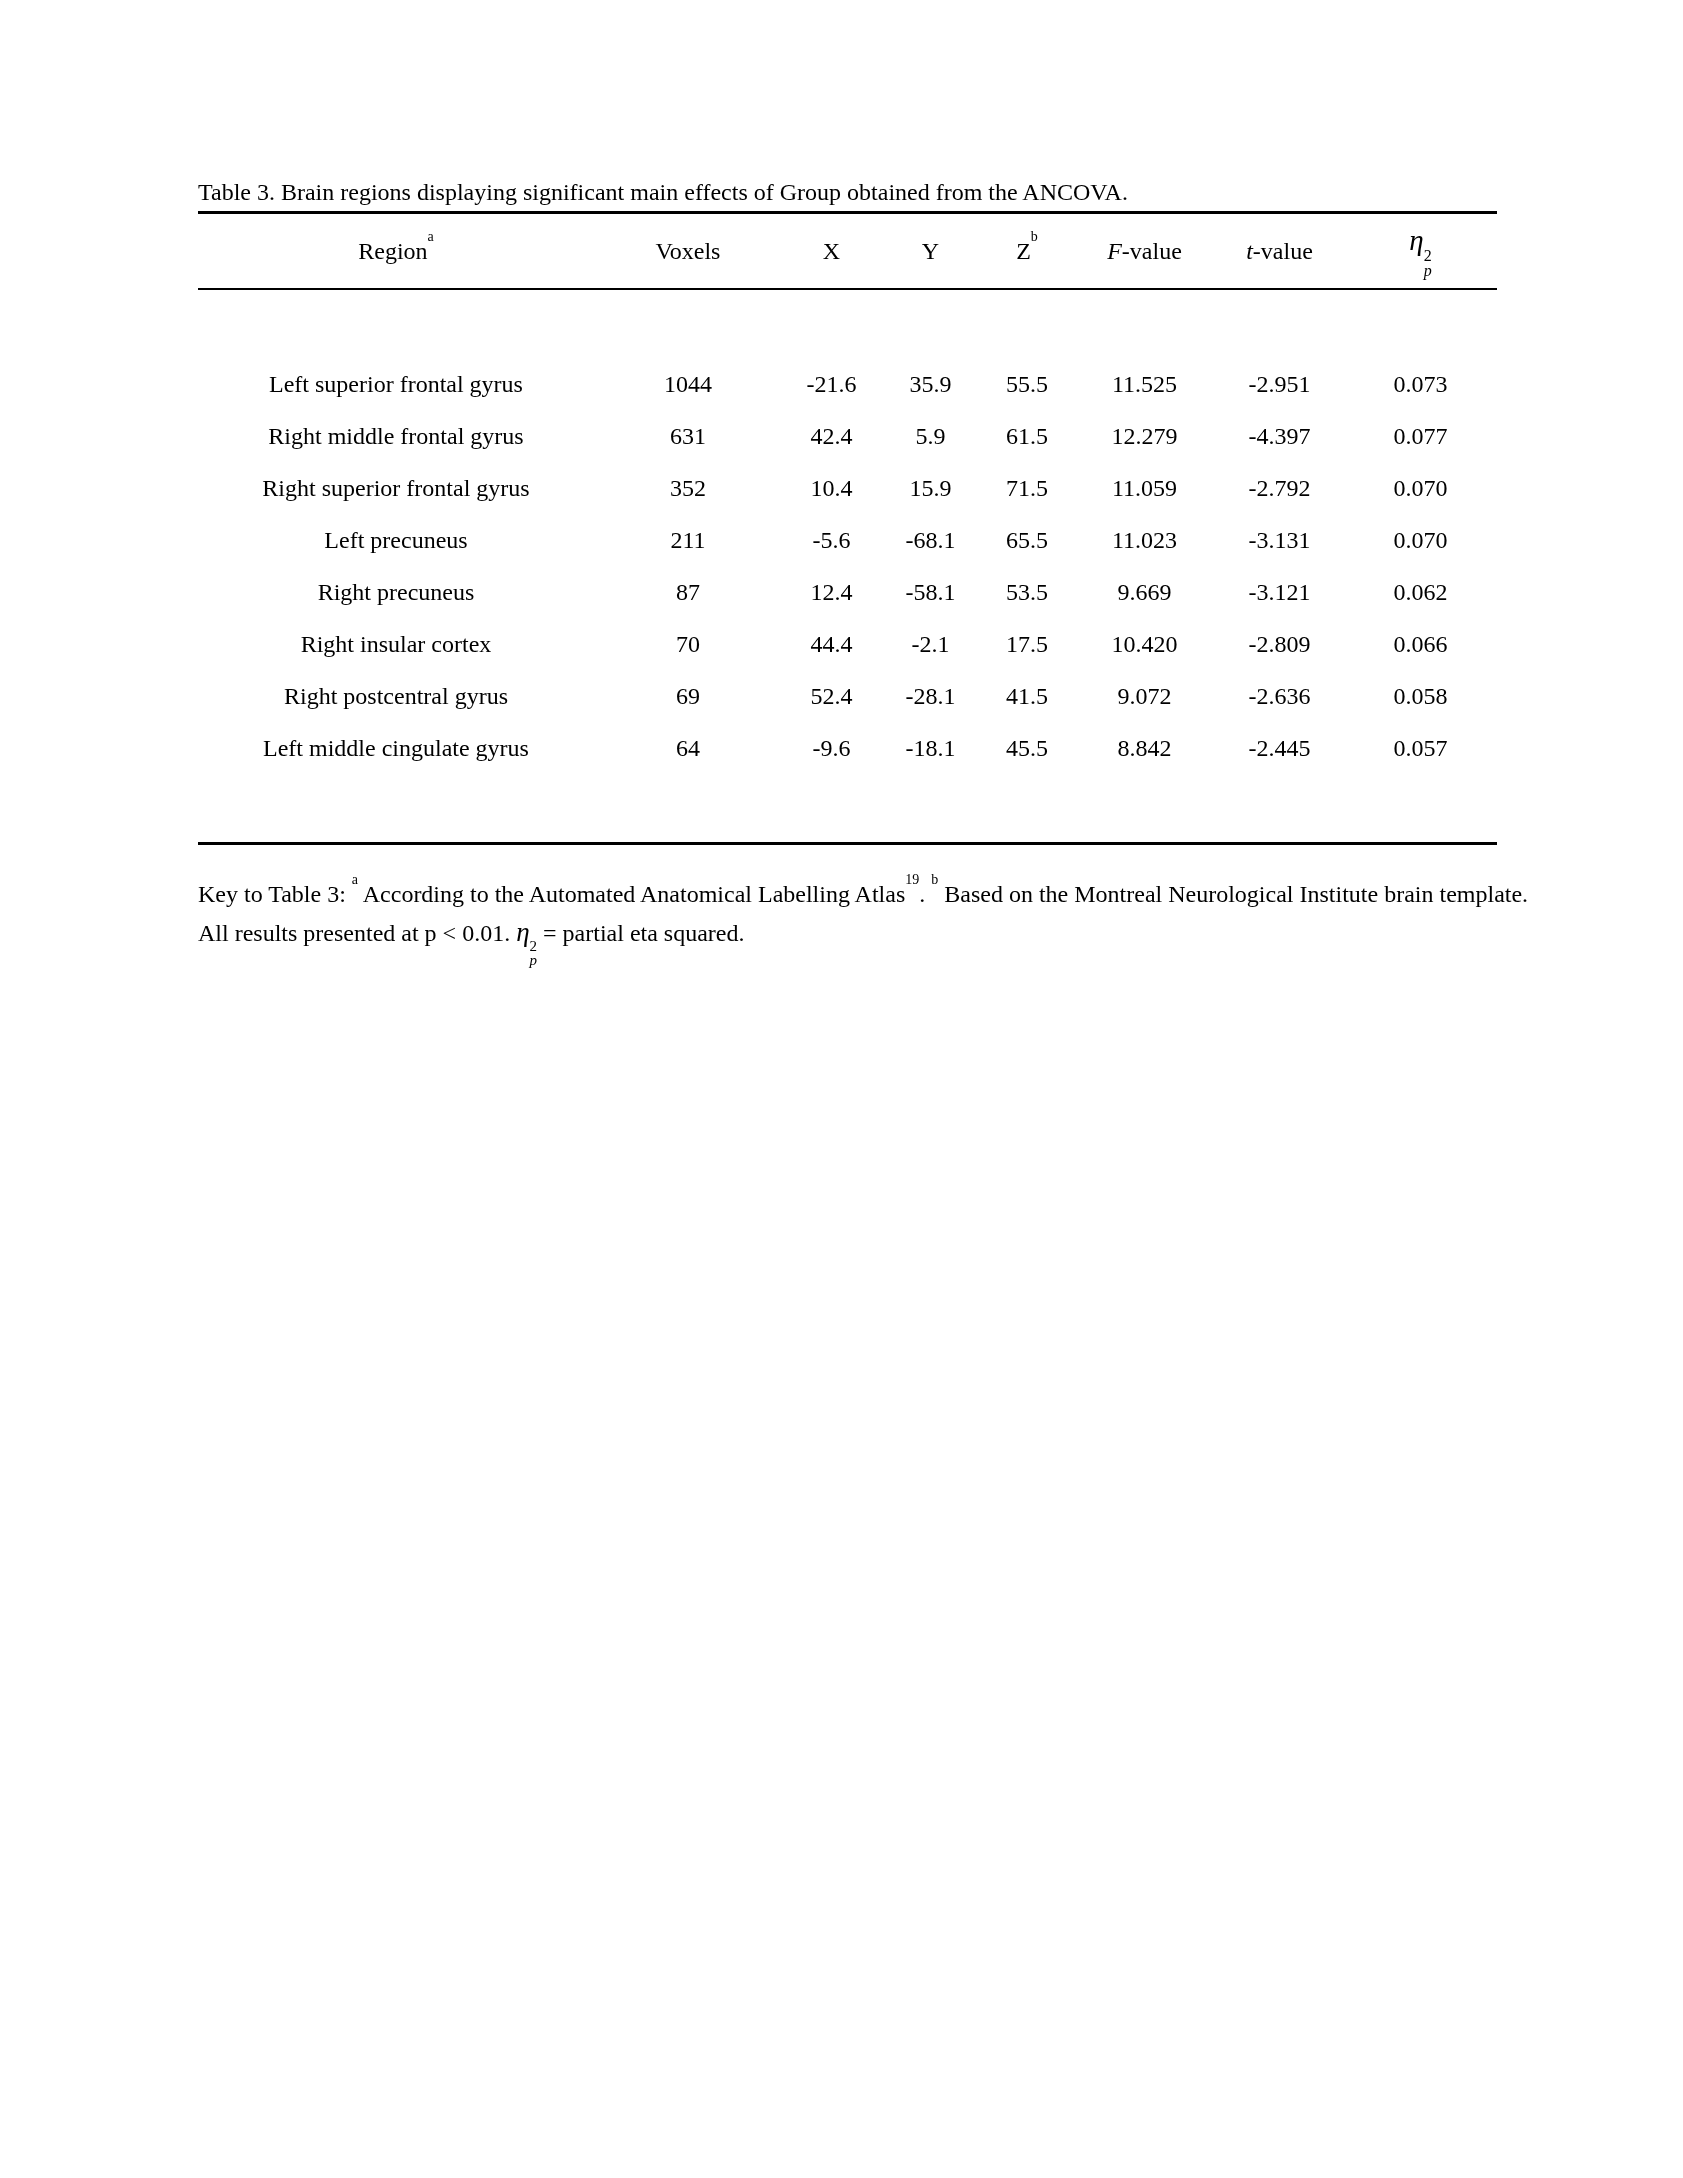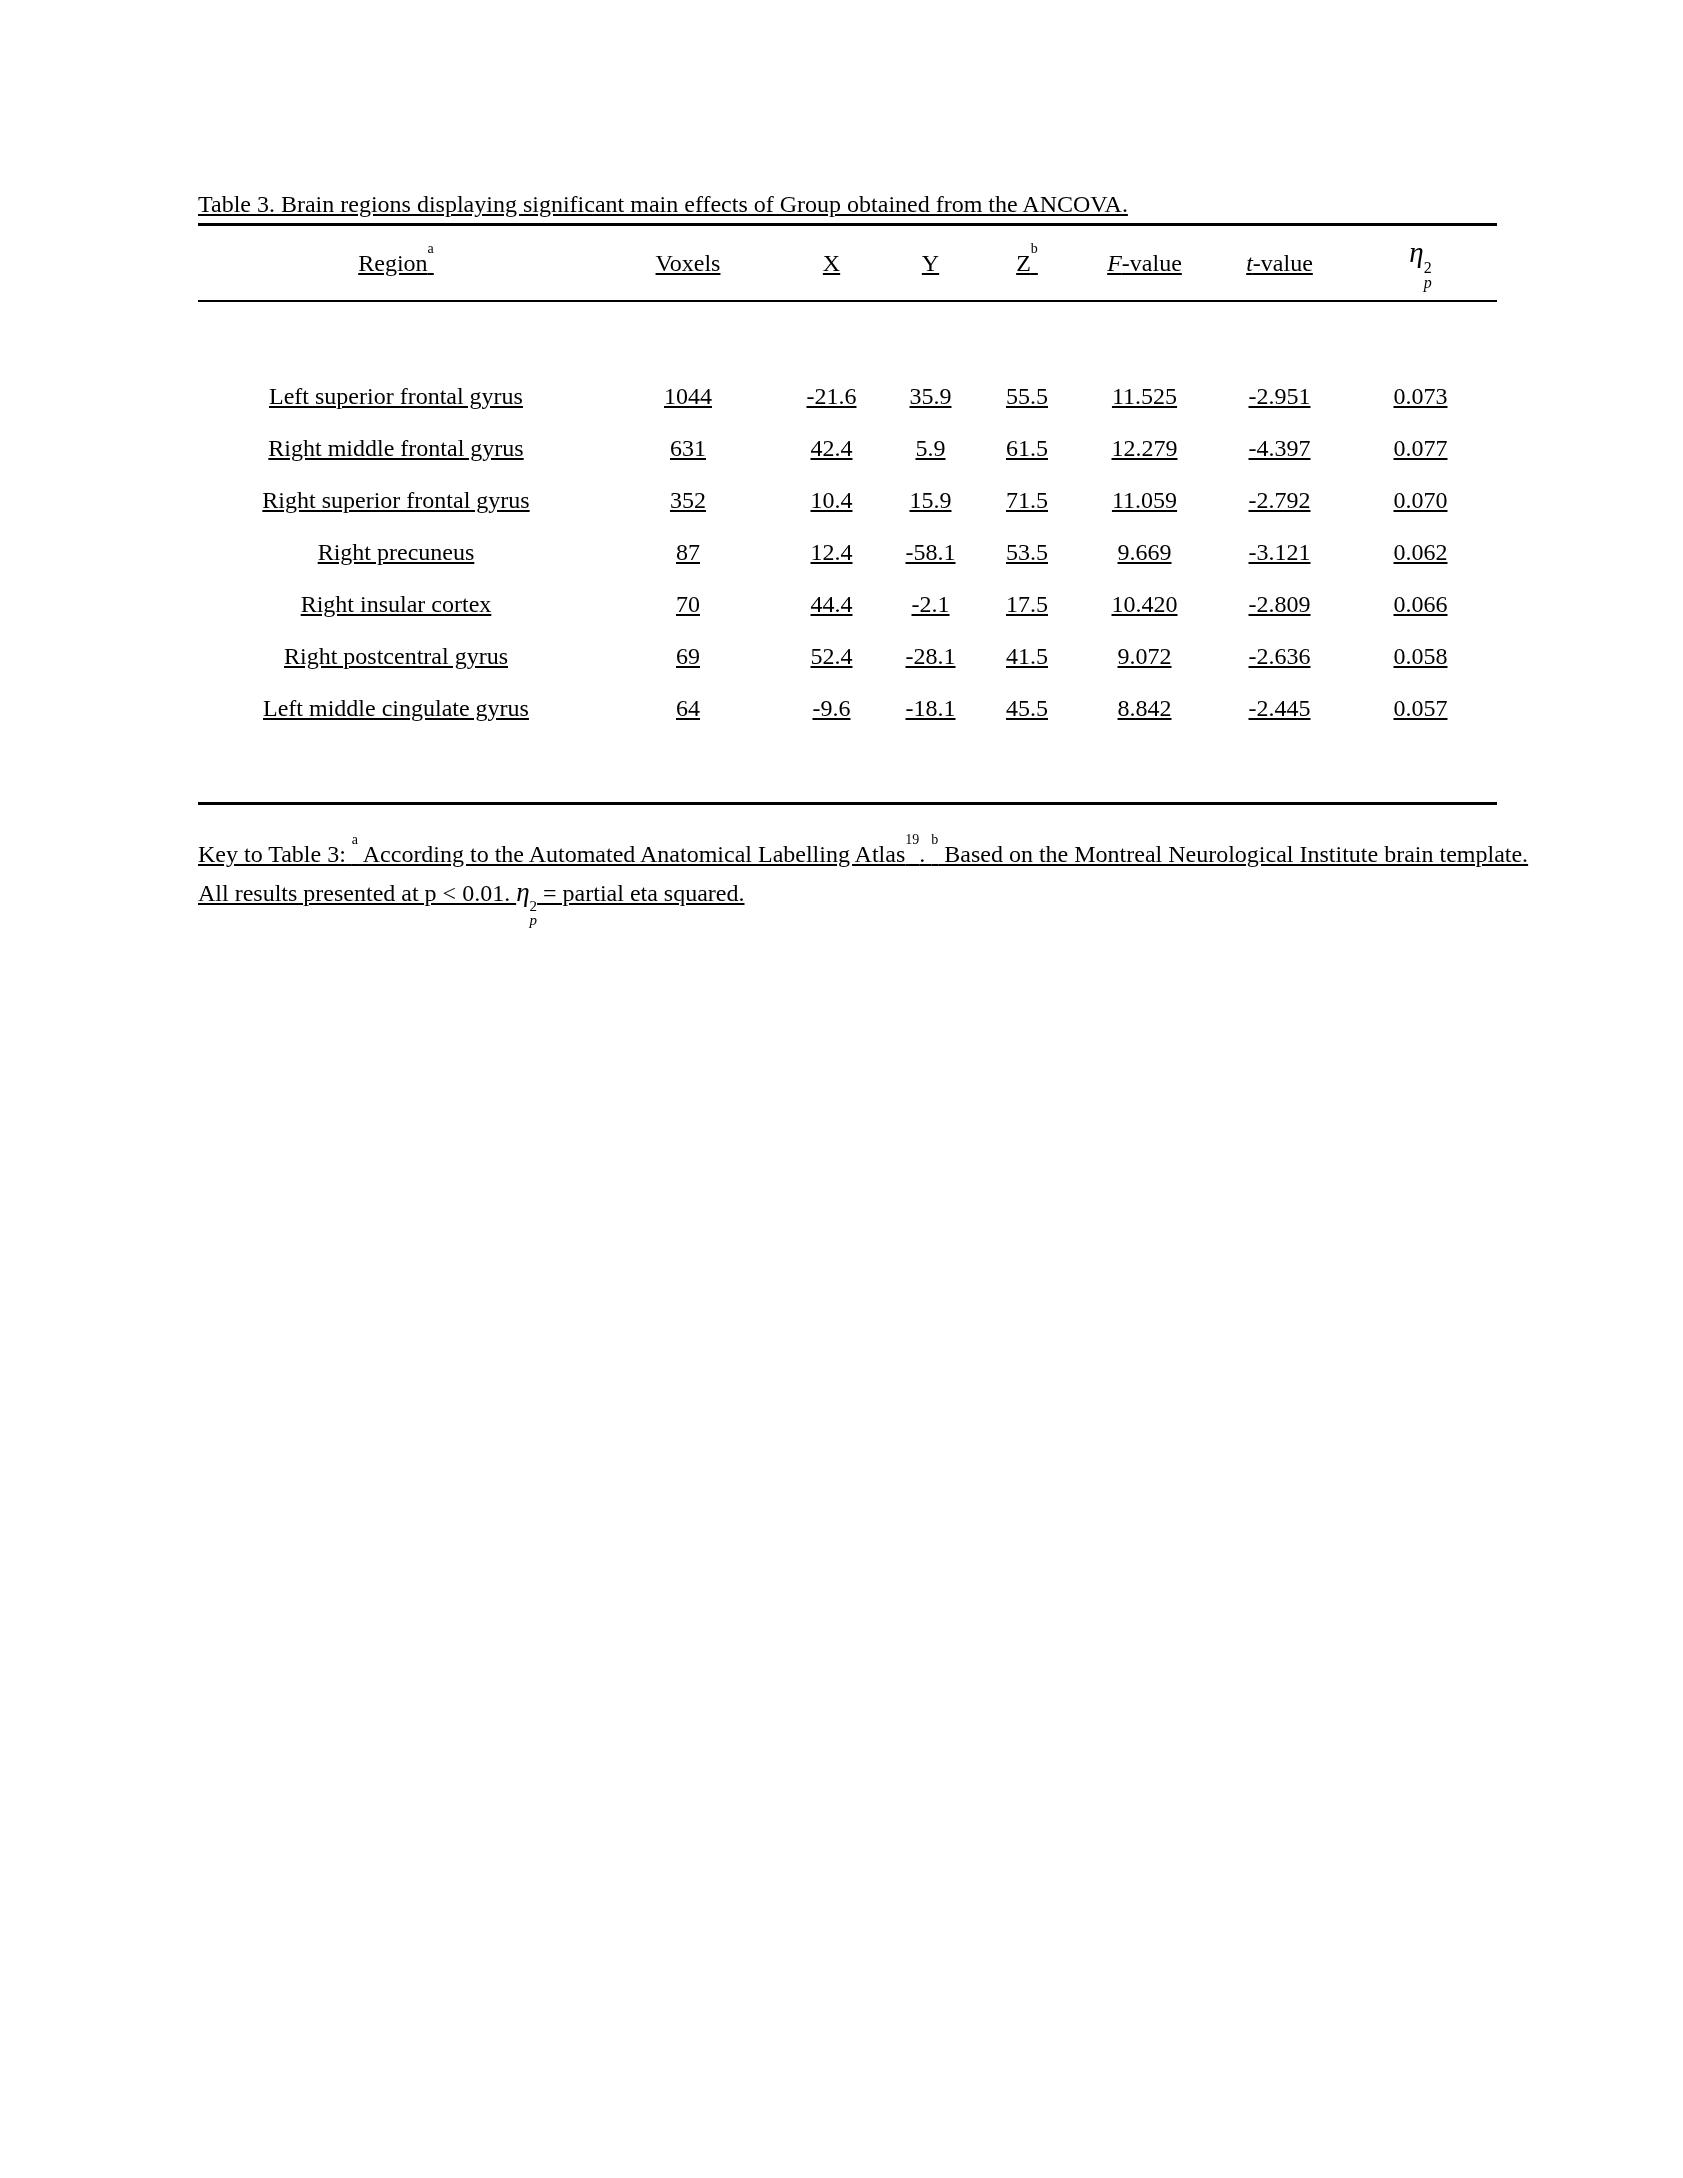--- a/index.html
+++ b/index.html
@@ -4,21 +4,21 @@
 <style>
   html,body{margin:0;padding:0;background:#e8e8e8;}
   .page{
     position:relative;
     width:1683px;height:2178px;
     background:#ffffff;
     font-family:"Liberation Serif","DejaVu Serif",serif;
     color:#000000;
     overflow:hidden;
   }
-  .doc{position:absolute;left:198px;top:190px;width:1299px;text-decoration:underline;}
+  .doc{position:absolute;left:198px;top:178px;width:1299px;}
   .title{
     font-size:24px;line-height:28px;
     padding-bottom:5px;
     border-bottom:3px solid #000;
     white-space:nowrap;
   }
   table.results{
     border-collapse:collapse;
     table-layout:fixed;
     width:100%;
@@ -112,20 +112,30 @@
           <td>Right superior frontal gyrus</td>
           <td>352</td>
           <td>10.4</td>
           <td>15.9</td>
           <td>71.5</td>
           <td>11.059</td>
           <td>-2.792</td>
           <td>0.070</td>
         </tr>
         <tr class="data-row">
+          <td>Left precuneus</td>
+          <td>211</td>
+          <td>-5.6</td>
+          <td>-68.1</td>
+          <td>65.5</td>
+          <td>11.023</td>
+          <td>-3.131</td>
+          <td>0.070</td>
+        </tr>
+        <tr class="data-row">
           <td>Right precuneus</td>
           <td>87</td>
           <td>12.4</td>
           <td>-58.1</td>
           <td>53.5</td>
           <td>9.669</td>
           <td>-3.121</td>
           <td>0.062</td>
         </tr>
         <tr class="data-row">

